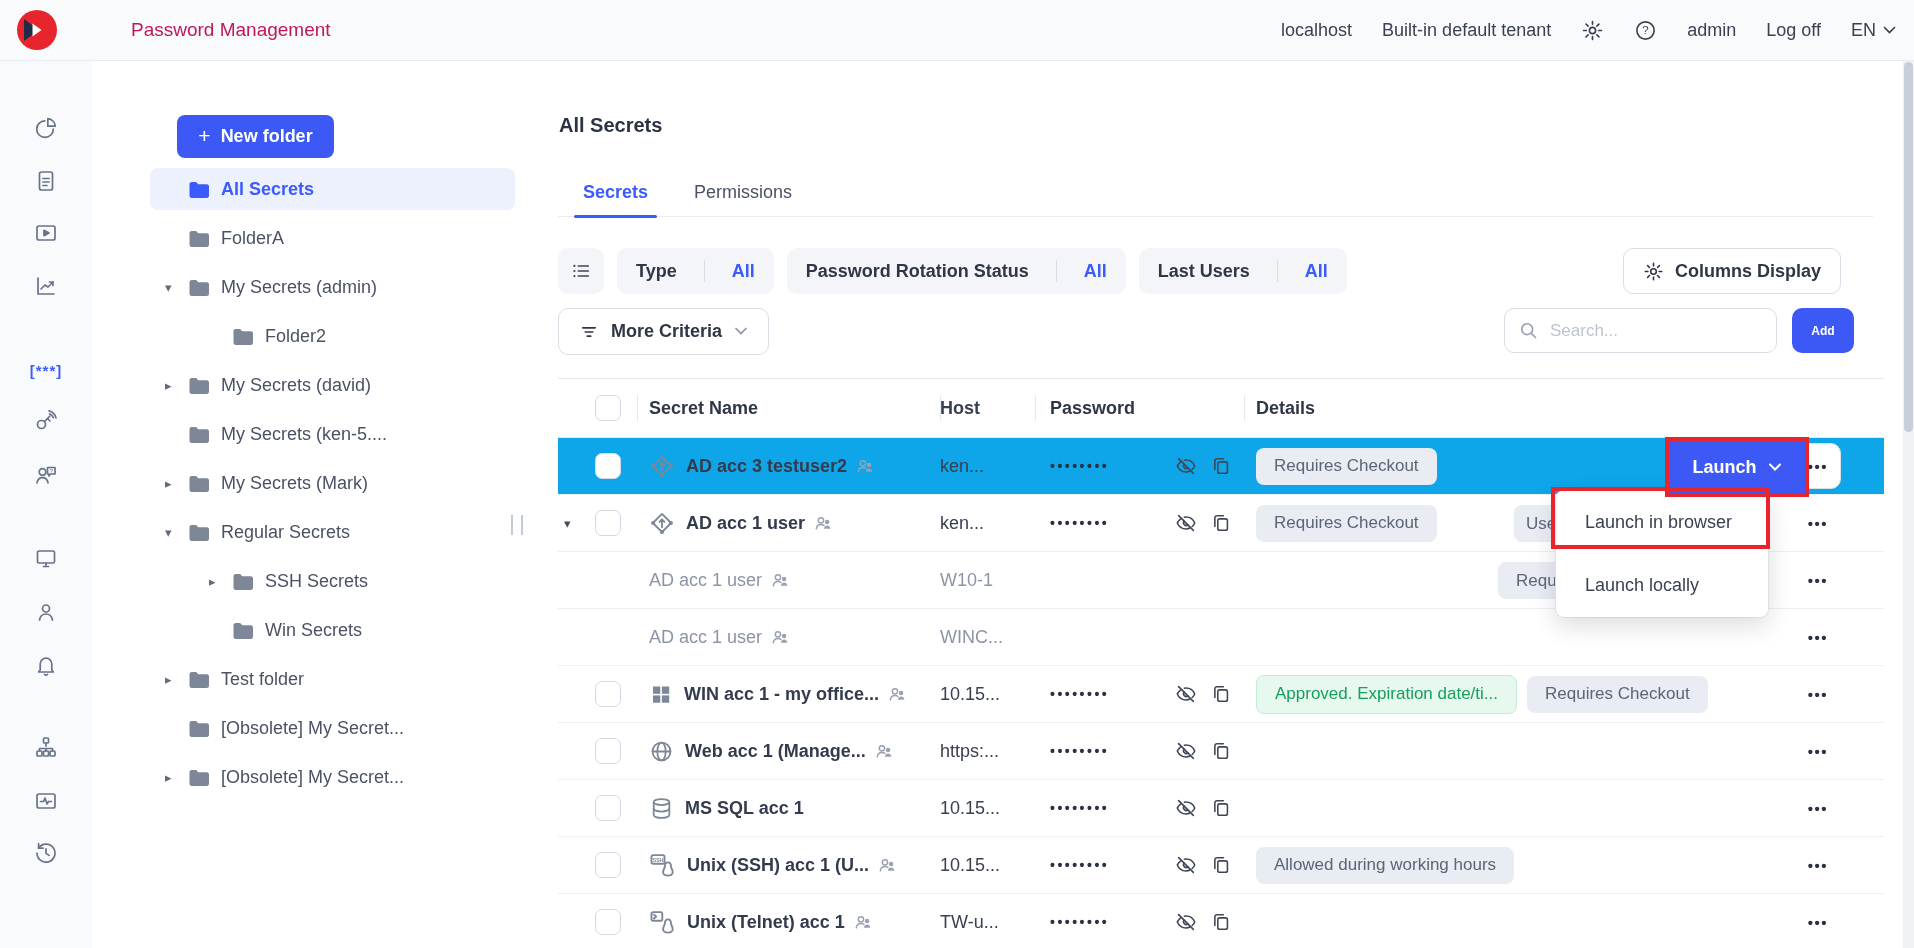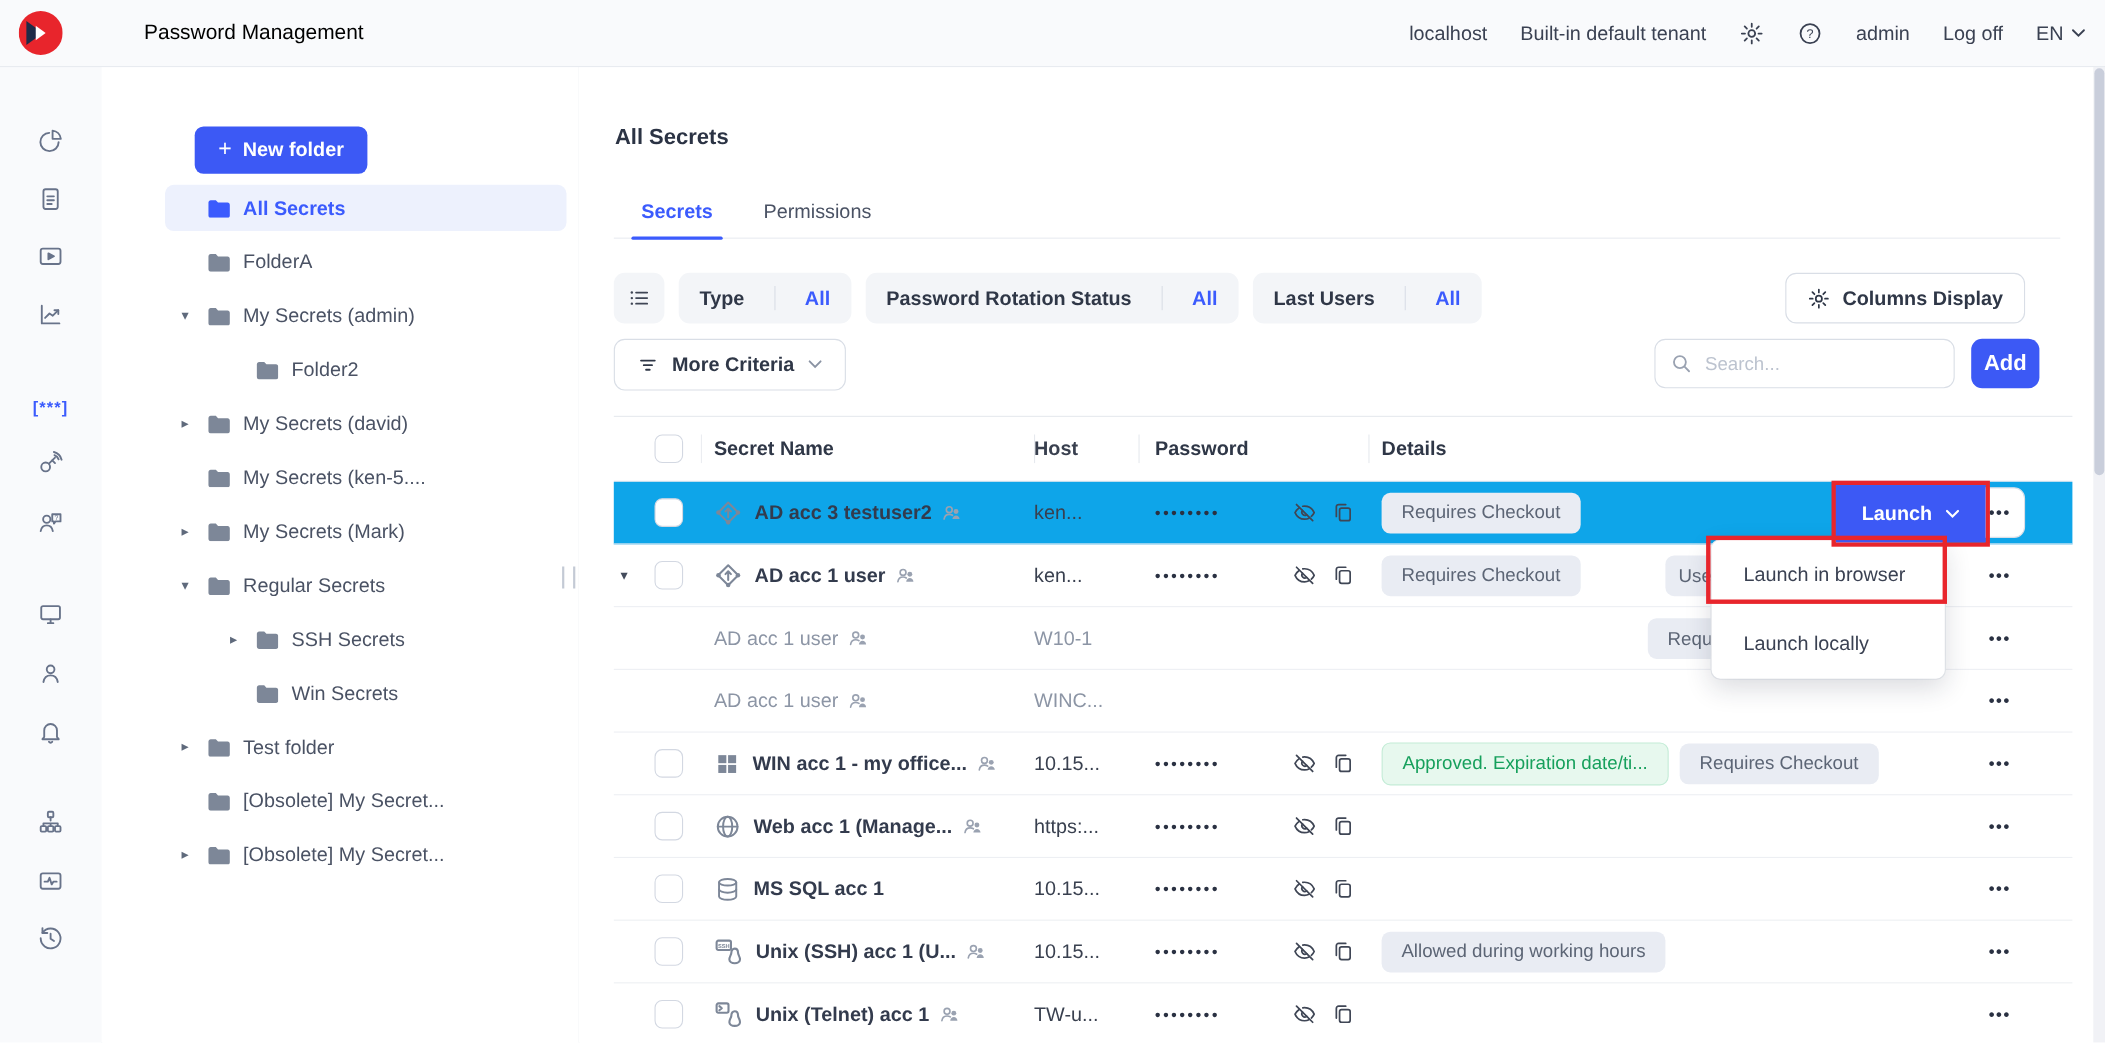--- a/index.html
+++ b/index.html
@@ -6,21 +6,21 @@
   .app{position:relative;width:1914px;height:948px;overflow:hidden;background:#fff;
        font-family:"Liberation Sans","DejaVu Sans",sans-serif;color:#3a4152;}
   .icn{display:inline-flex;align-items:center;justify-content:center;}
   .icn svg{display:block;}
 
   
   .topbar{position:absolute;left:0;top:0;width:1914px;height:60px;background:#f9fafc;
           border-bottom:1px solid #e8ebf0;z-index:10;}
   .logo{position:absolute;left:17px;top:10px;width:40px;height:40px;}
   .app-title{position:absolute;left:131px;top:0;height:60px;display:flex;align-items:center;
-             font-size:19px;color:#000000;}
+             font-size:19px;color:#be185d;}
   .topbar-right{position:absolute;right:18px;top:0;height:60px;display:flex;align-items:center;
                 gap:30px;font-size:18px;color:#3a4152;}
   .topbar-right .icn{color:#3a4152;}
   .lang{display:flex;align-items:center;gap:7px;text-align:center;}
 
   
   .rail{position:absolute;left:0;top:60px;width:92px;height:888px;background:#f9fafc;
         border-right:1px solid #e8ebf0;}
   .rail-item{position:absolute;left:50%;transform:translateX(-50%);width:40px;height:36px;
              display:flex;align-items:center;justify-content:center;color:#68738a;cursor:pointer;}
@@ -77,21 +77,21 @@
                  border-radius:10px;background:#fff;display:flex;align-items:center;gap:12px;
                  padding:0 20px;font-size:18px;font-weight:bold;color:#2f3747;cursor:pointer;
                  font-family:inherit;}
   .search{position:absolute;left:978px;top:248px;width:273px;height:45px;border:1px solid #d9dee6;
           border-radius:10px;display:flex;align-items:center;padding:0 13px;gap:9px;background:#fff;
           box-sizing:border-box;color:#9aa2b1;}
   .search input{border:none;outline:none;font-size:17px;width:100%;color:#3a4152;
                 font-family:inherit;background:transparent;}
   .search input::placeholder{color:#bcc3cf;}
   .add-btn{position:absolute;left:1266px;top:248px;width:62px;height:45px;background:#3c59f5;
-           color:#fff;border-radius:10px;font-size:20px;font-weight:bold;border:none;cursor:pointer;
+           color:#fff;border-radius:10px;font-size:12px;font-weight:bold;border:none;cursor:pointer;
            font-family:inherit;}
 
   
   .table{position:absolute;left:32px;top:318px;width:1326px;}
   .thead{display:flex;height:58px;align-items:center;border-top:1px solid #e6e9ee;
          border-bottom:1px solid #e6e9ee;font-weight:bold;color:#2f3747;font-size:18px;}
   .thead>div{position:relative;height:100%;display:flex;align-items:center;box-sizing:border-box;}
   .thead>div.vline::before{content:"";position:absolute;left:0;top:16px;bottom:16px;width:1px;
                            background:#e6e9ee;}
   .trow{display:flex;height:57px;align-items:center;border-bottom:1px solid #edeff3;font-size:18px;

